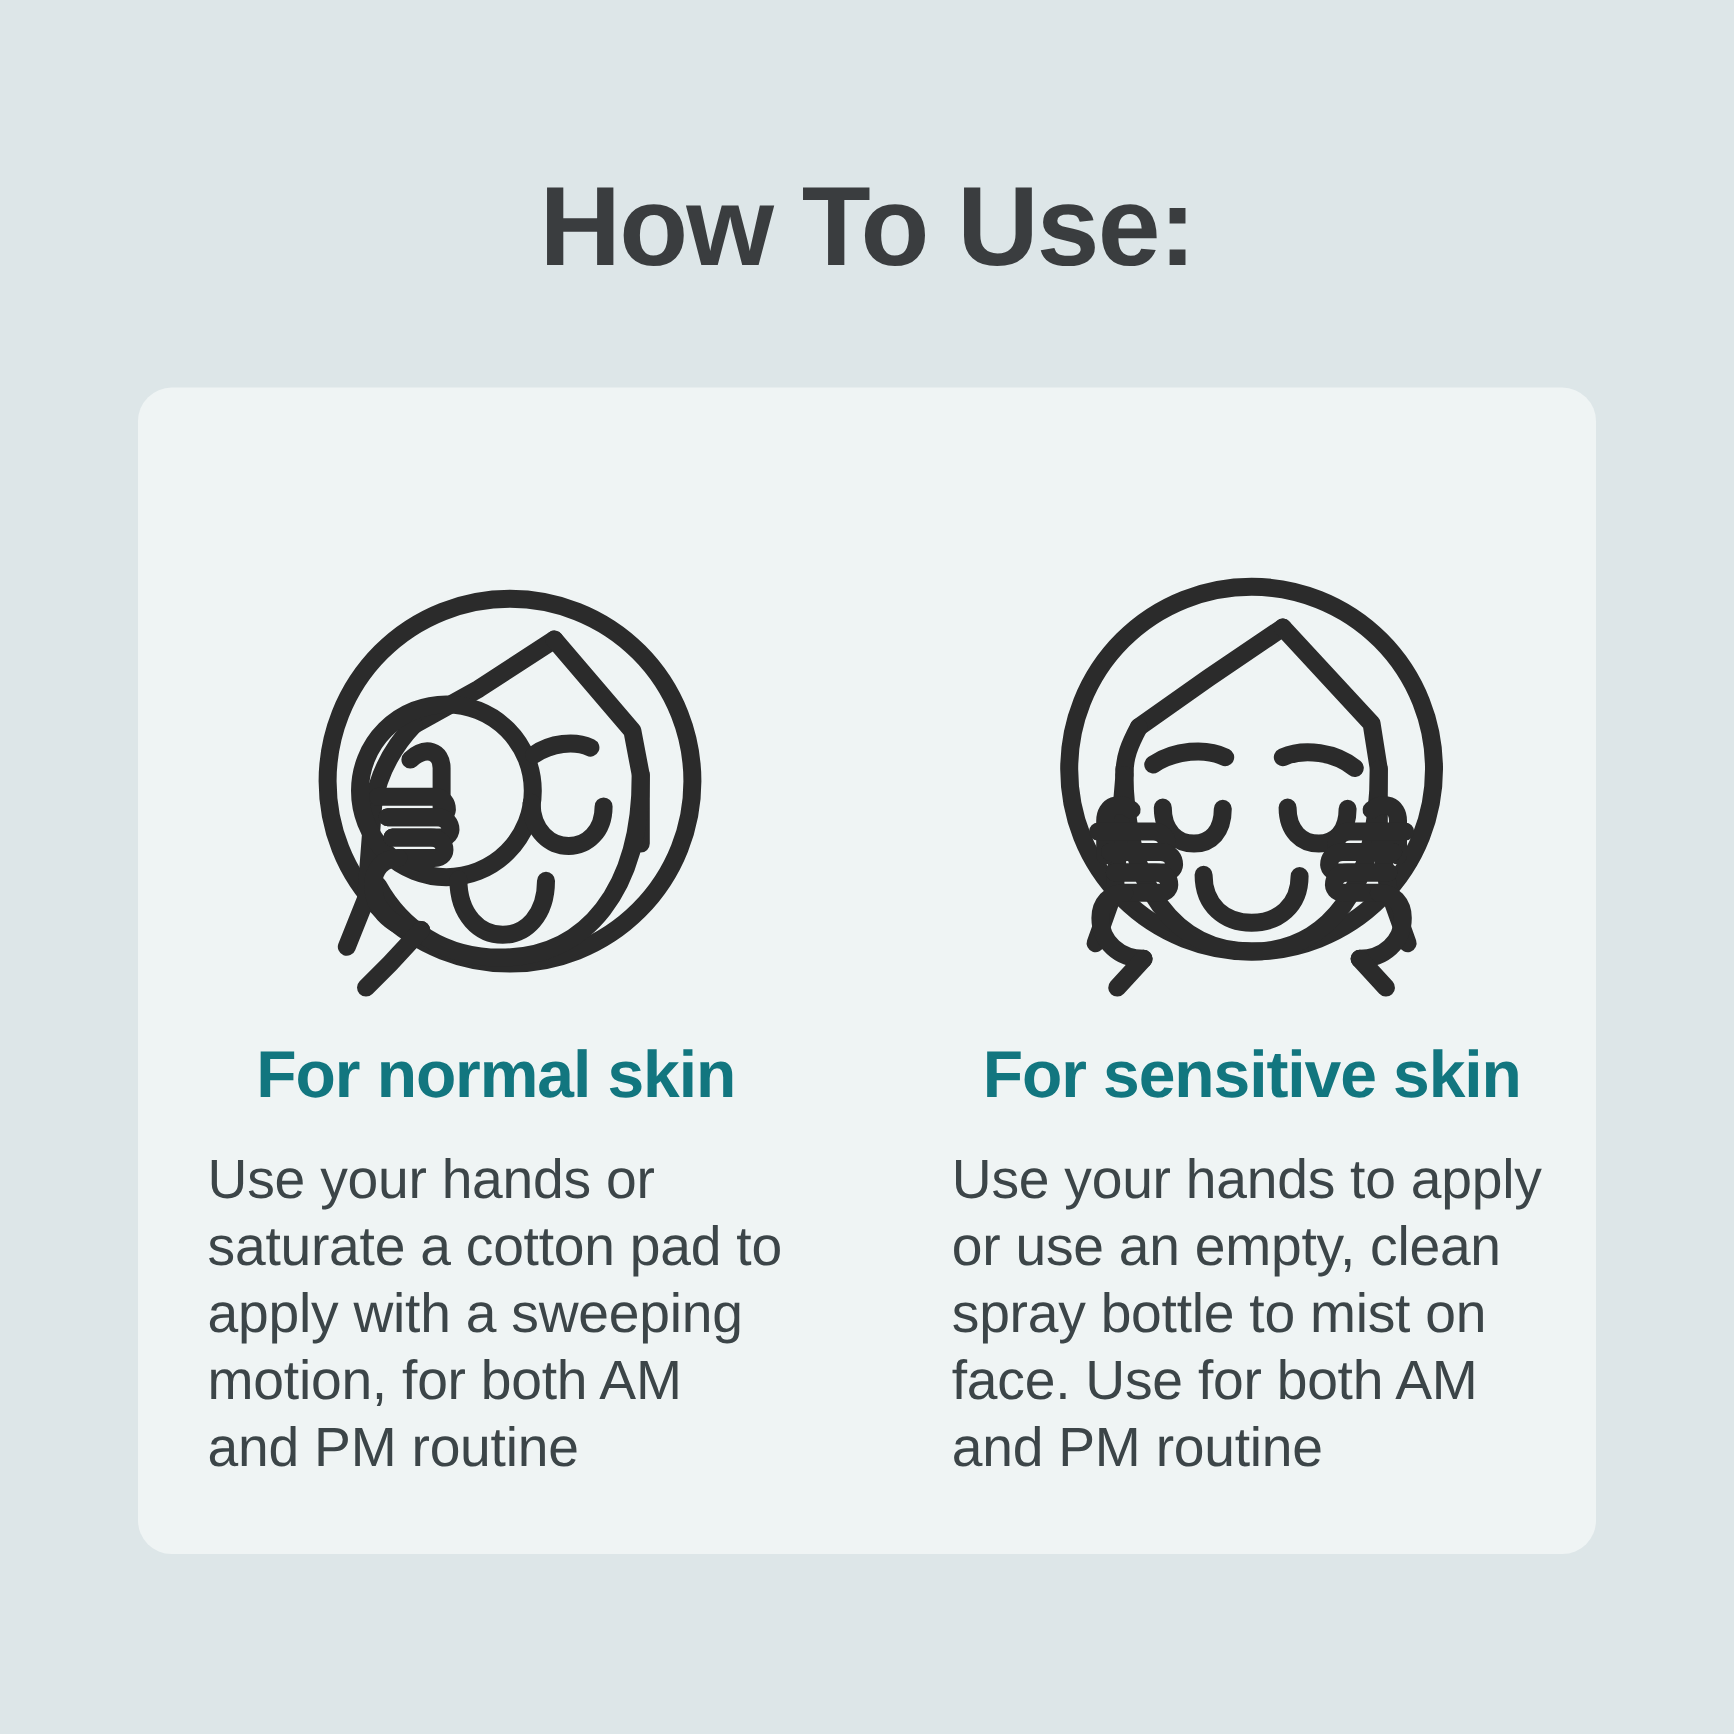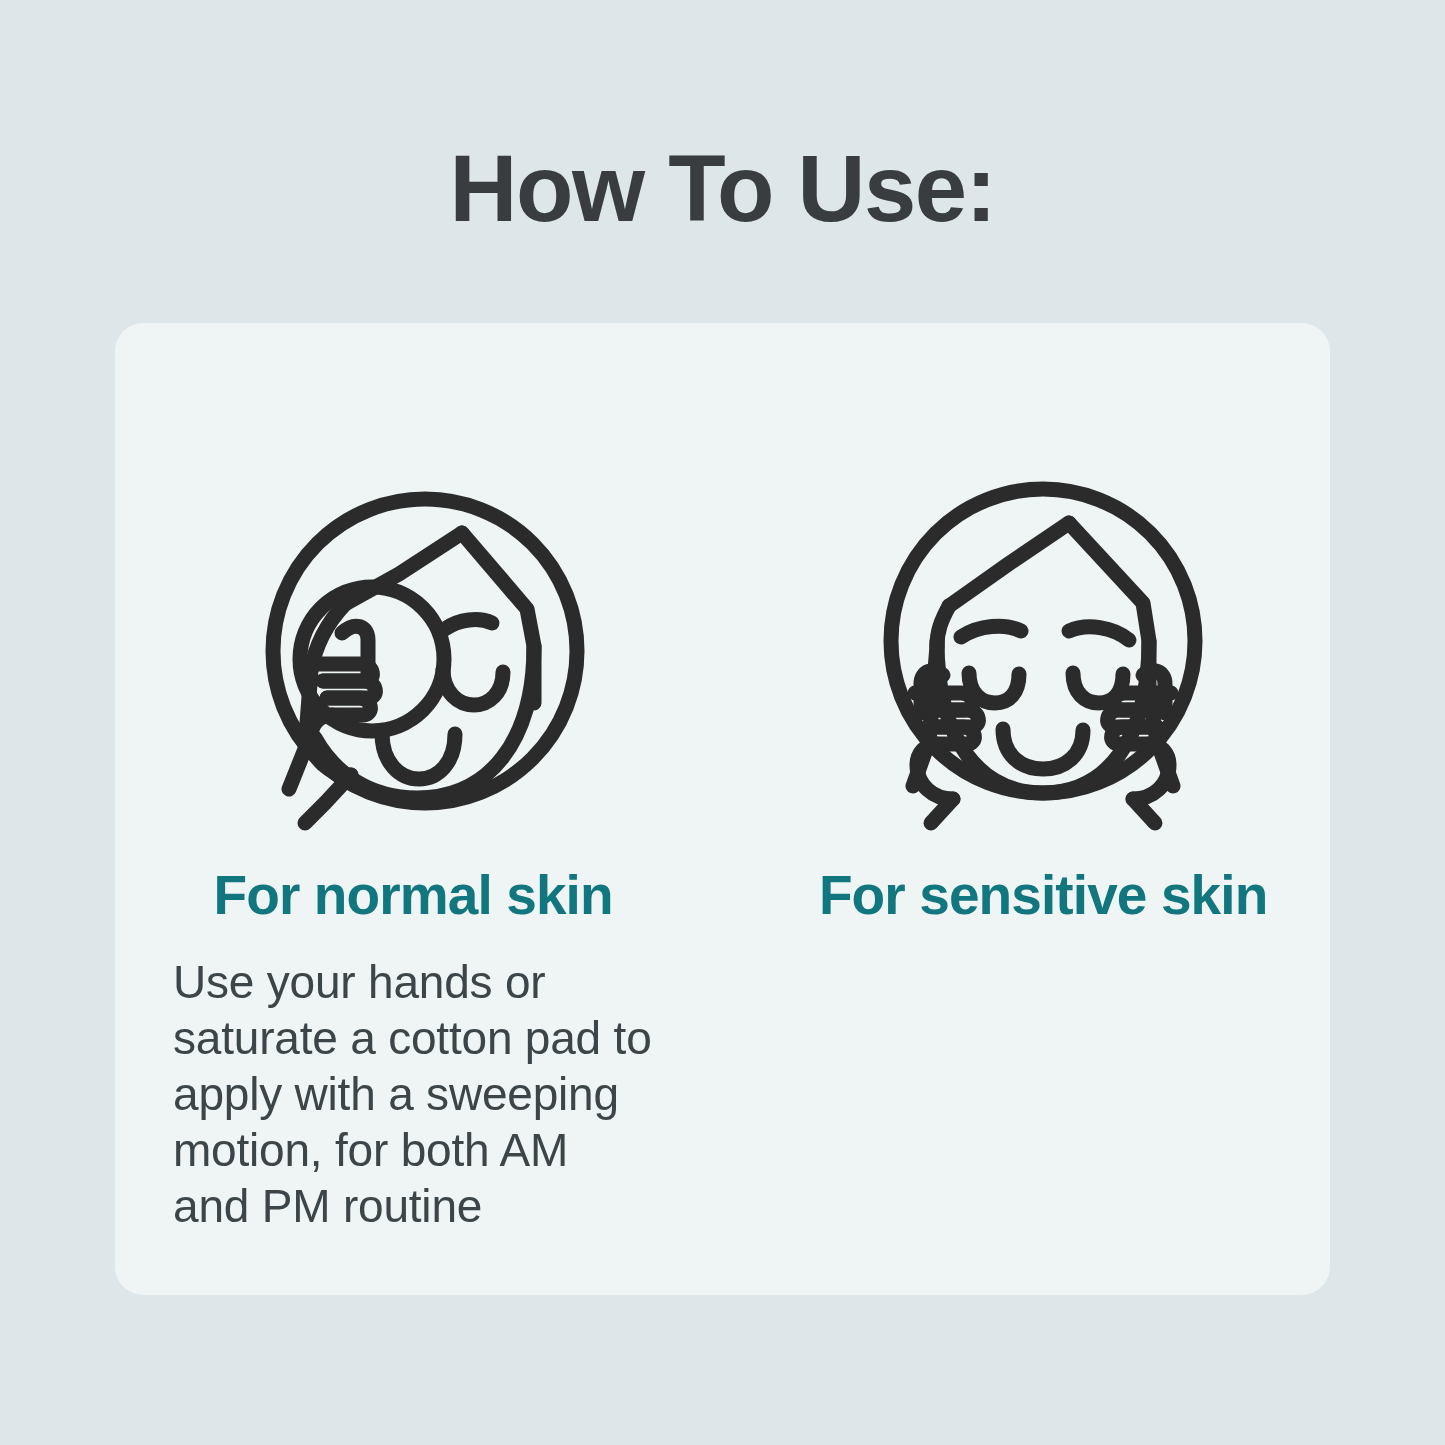--- a/index.html
+++ b/index.html
@@ -164,16 +164,17 @@
 
           <path d="M286 234 C296 226 308 230 308 243 L308 272"></path>
           <path d="M314 252 L268 252 C255 252 252 269 265 269 L304 269"></path>
           <path d="M304 269 L262 269 C249 269 246 286 259 286 L300 286"></path>
           <path d="M300 286 L266 286 C253 286 250 303 263 303 L292 303"></path>
           <path d="M292 303 C304 303 312 312 312 324 C312 344 296 358 276 358"></path>
           <path d="M276 358 L298 382"></path>
         </svg>
       </div>
       <div class="col-heading">For sensitive skin</div>
+      <div class="col-body">Use your hands to apply or use an empty, clean spray bottle to mist on face. Use for both AM and PM routine</div>
     </div>
 
   </div>
 </div>
 
 </body></html>

